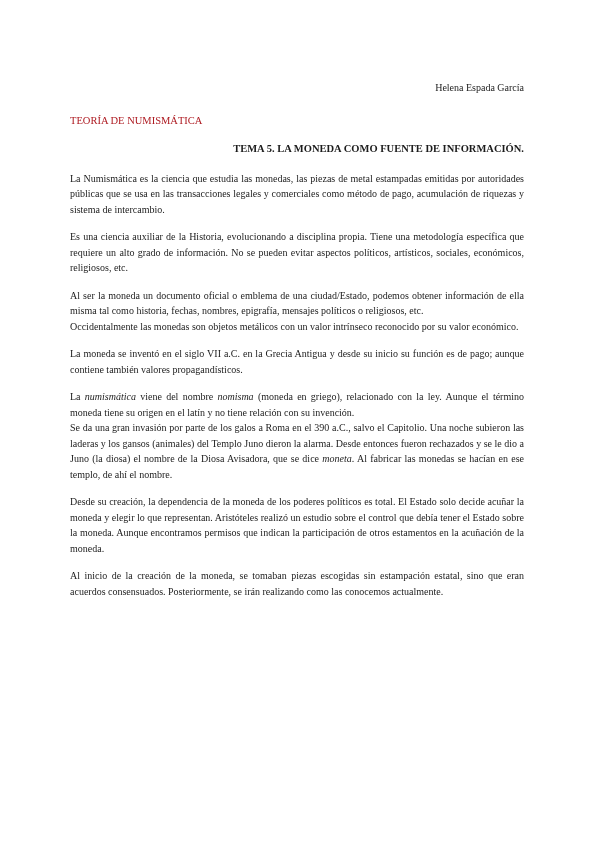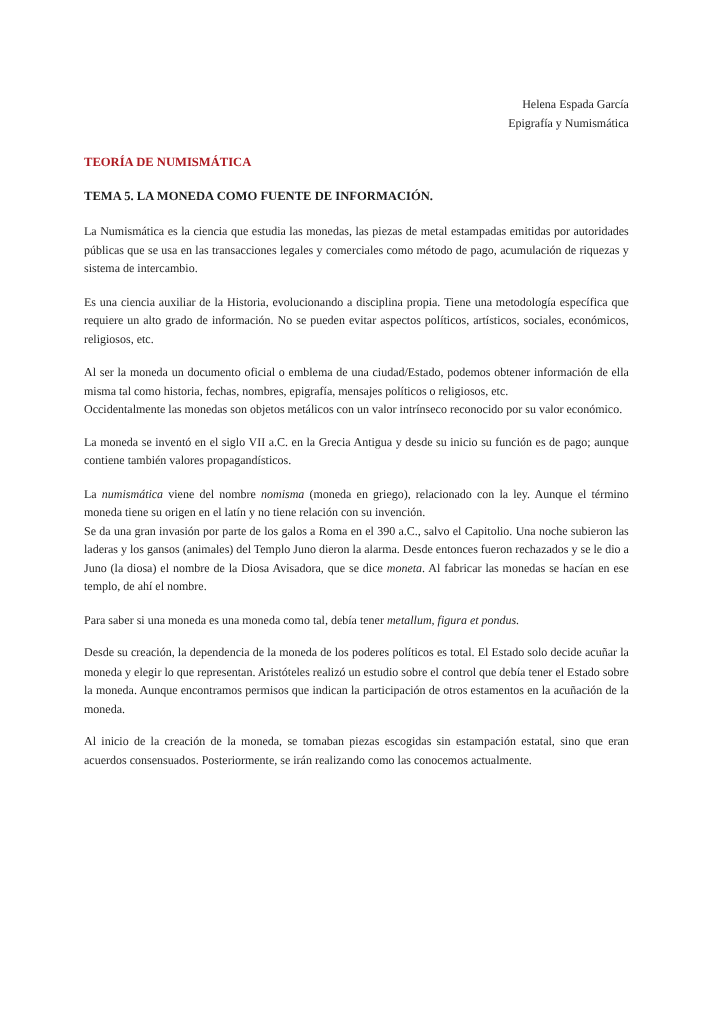--- a/index.html
+++ b/index.html
@@ -24,30 +24,31 @@
   .doc-header {
     text-align: right;
     margin: 0 0 0 0;
   }
   .doc-header .hline {
     line-height: 15.5px;
   }
   h1.course-title {
     font-size: 10.5px;
     line-height: 15.5px;
-    font-weight: bold;
+    font-weight: normal;
     color: var(--heading-red, #ae1b22);
     margin: 17px 0 0 0;
   }
   h2.topic-title {
     font-size: 10.5px;
     line-height: 15.5px;
     font-weight: bold;
     color: var(--body-text, #1c1c1c);
     margin: 13px 0 0 0;
+    text-align: right;
   }
   h3.section-heading {
     font-size: 10.5px;
     line-height: 15.5px;
     font-weight: bold;
     color: var(--heading-red, #ae1b22);
     margin: 11px 0 0 0;
     padding-left: 25px;
   }
   h3.section-heading .sec-num {
@@ -75,21 +76,20 @@
     margin: 4px 0 0 0;
   }
 </style>
 </head>
 <body>
 
 <div class="page">
 
   <div class="doc-header">
     <div class="hline">Helena Espada García</div>
-    <div class="hline">Epigrafía y Numismática</div>
   </div>
 
   <h1 class="course-title">TEORÍA DE NUMISMÁTICA</h1>
 
   <h2 class="topic-title">TEMA 5. LA MONEDA COMO FUENTE DE INFORMACIÓN.</h2>
 
 
   <div class="doc-body" id="doc-body">
       <div class="block">
         <p><span>La Numismática es la ciencia que estudia las monedas, las piezas de metal estampadas emitidas por autoridades públicas que se usa en las transacciones legales y comerciales como método de pago, acumulación de riquezas y sistema de intercambio.</span></p>
@@ -102,23 +102,20 @@
         <p><span>Occidentalmente las monedas son objetos metálicos con un valor intrínseco reconocido por su valor económico.</span></p>
       </div>
       <div class="block">
         <p><span>La moneda se inventó en el siglo VII a.C. en la Grecia Antigua y desde su inicio su función es de pago; aunque contiene también valores propagandísticos.</span></p>
       </div>
       <div class="block">
         <p><span>La </span><em>numismática</em><span> viene del nombre </span><em>nomisma</em><span> (moneda en griego), relacionado con la ley. Aunque el término moneda tiene su origen en el latín y no tiene relación con su invención.</span></p>
         <p><span>Se da una gran invasión por parte de los galos a Roma en el 390 a.C., salvo el Capitolio. Una noche subieron las laderas y los gansos (animales) del Templo Juno dieron la alarma. Desde entonces fueron rechazados y se le dio a Juno (la diosa) el nombre de la Diosa Avisadora, que se dice </span><em>moneta</em><span>. Al fabricar las monedas se hacían en ese templo, de ahí el nombre.</span></p>
       </div>
       <div class="block">
-        <p><span>Para saber si una moneda es una moneda como tal, debía tener </span><em>metallum, figura et pondus.</em></p>
-      </div>
-      <div class="block">
         <p><span>Desde su creación, la dependencia de la moneda de los poderes políticos es total. El Estado solo decide acuñar la moneda y elegir lo que representan. Aristóteles realizó un estudio sobre el control que debía tener el Estado sobre la moneda. Aunque encontramos permisos que indican la participación de otros estamentos en la acuñación de la moneda.</span></p>
       </div>
       <div class="block">
         <p><span>Al inicio de la creación de la moneda, se tomaban piezas escogidas sin estampación estatal, sino que eran acuerdos consensuados. Posteriormente, se irán realizando como las conocemos actualmente.</span></p>
       </div>
     </div>
 
 
 </div>
 

